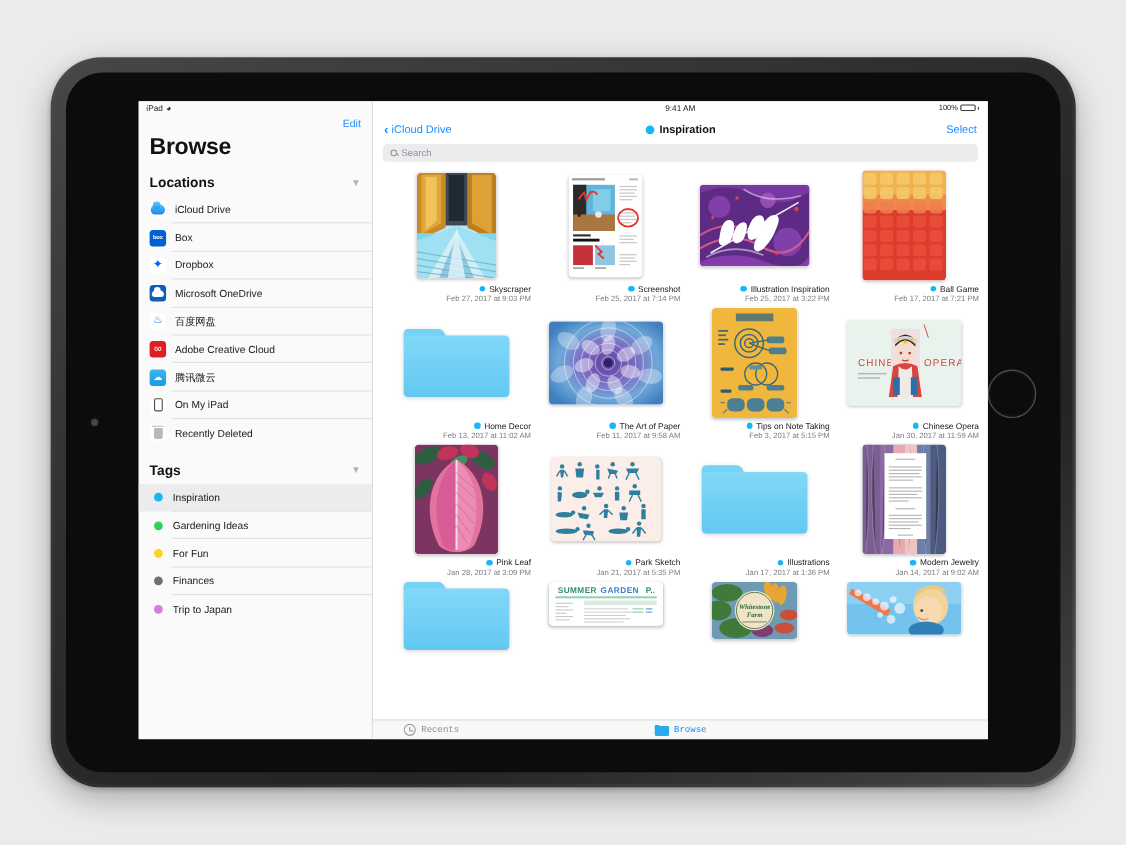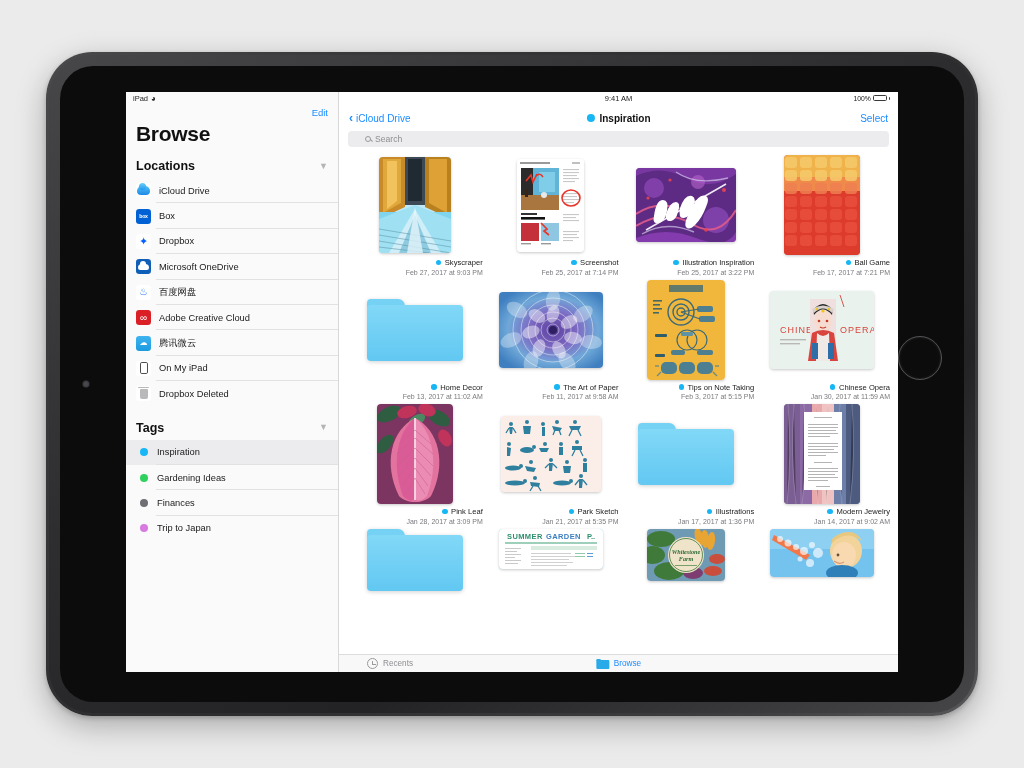--- a/index.html
+++ b/index.html
@@ -188,21 +188,21 @@
     position:absolute; left:50%; transform:translateX(-50%);
     display:flex; align-items:center; gap:5px;
   }
   .nav-center .dot { width:8px;height:8px;border-radius:50%;background:#17b7f5; }
   .nav-center .ttl { font-size:10px; color:#111; font-weight:600; }
   .nav-select { margin-left:auto; font-size:10px; color:#1a8cff; cursor:pointer; }
 
   .search-wrap { padding: 0 9px 5px; flex: 0 0 auto; }
   .search-field {
     height:16px; background:#ececee; border-radius:4px;
-    display:flex; align-items:center; padding:0 17px; gap:4px;
+    display:flex; align-items:center; padding:0 7px; gap:4px;
   }
   .search-field .mg {
     width:6px;height:6px;border:1px solid #9a9a9e;border-radius:50%;position:relative;flex:0 0 6px;
   }
   .search-field .mg::after{content:"";position:absolute;width:3px;height:1px;background:#9a9a9e;transform:rotate(45deg);right:-2.5px;bottom:0;}
   .search-ph { font-size:8.6px; color:#8e8e93; }
 
   .grid-area {
     flex: 1; overflow: hidden; position: relative;
     padding: 3px 8px 0;
@@ -243,21 +243,21 @@
 
   .tab-bar {
     height: 18px; flex: 0 0 18px;
     border-top: 1px solid #dcdcdc;
     background: #f8f8f8;
     display:flex; align-items:center; position:relative;
   }
   .tab-item { display:flex; align-items:center; gap:5px; cursor:pointer; }
   .tab-recents { position:absolute; left: 28px; }
   .tab-browse { position:absolute; left: 50%; transform:translateX(-50%); }
-  .tab-label { font-size:8.2px; }
+  .tab-label { font-size:8.2px;font-family:Liberation Mono, monospace; }
   .tab-recents .tab-label { color:#8e8e93; }
   .tab-browse .tab-label { color:#1a8cff; }
   .clock-ic { width:11px;height:11px;border:1px solid #9a9a9e;border-radius:50%;position:relative; }
   .clock-ic::before{content:"";position:absolute;left:4.4px;top:2px;width:1px;height:3.6px;background:#9a9a9e;}
   .clock-ic::after{content:"";position:absolute;left:5px;top:5px;width:2.8px;height:1px;background:#9a9a9e;}
   .folder-ic { width:13px;height:10px;position:relative; }
   .folder-ic .t{position:absolute;left:0;top:0;width:5.5px;height:2px;background:#2aa9e8;border-radius:1px 2px 0 0;}
   .folder-ic .b{position:absolute;left:0;top:1.5px;width:13px;height:8.5px;background:#29aae9;border-radius:1px;}
 
   
@@ -335,36 +335,40 @@
         <li class="side-item">
           <span class="side-icon ic-ipad">
               <span class="dev"></span>
             </span>
           <span class="side-label">On My iPad</span>
         </li>
         <li class="side-item">
           <span class="side-icon ic-trash">
               <span class="can"></span>
             </span>
-          <span class="side-label">Dropbox Deleted</span>
+          <span class="side-label">Recently Deleted</span>
         </li>
       </ul>
 
       <div class="section-head" style="margin-top:9px">
         <span class="title">Tags</span>
         <span class="chev">▼</span>
       </div>
       <ul class="side-list">
         <li class="side-item tag-item selected">
           <span class="tag-dot" style="background:#17b7f5"></span>
           <span class="side-label">Inspiration</span>
         </li>
         <li class="side-item tag-item">
           <span class="tag-dot" style="background:#2ed15e"></span>
           <span class="side-label">Gardening Ideas</span>
+        </li>
+        <li class="side-item tag-item">
+          <span class="tag-dot" style="background:#fdd226"></span>
+          <span class="side-label">For Fun</span>
         </li>
         <li class="side-item tag-item">
           <span class="tag-dot" style="background:#6e6e73"></span>
           <span class="side-label">Finances</span>
         </li>
         <li class="side-item tag-item">
           <span class="tag-dot" style="background:#d97ae0"></span>
           <span class="side-label">Trip to Japan</span>
         </li>
       </ul>

